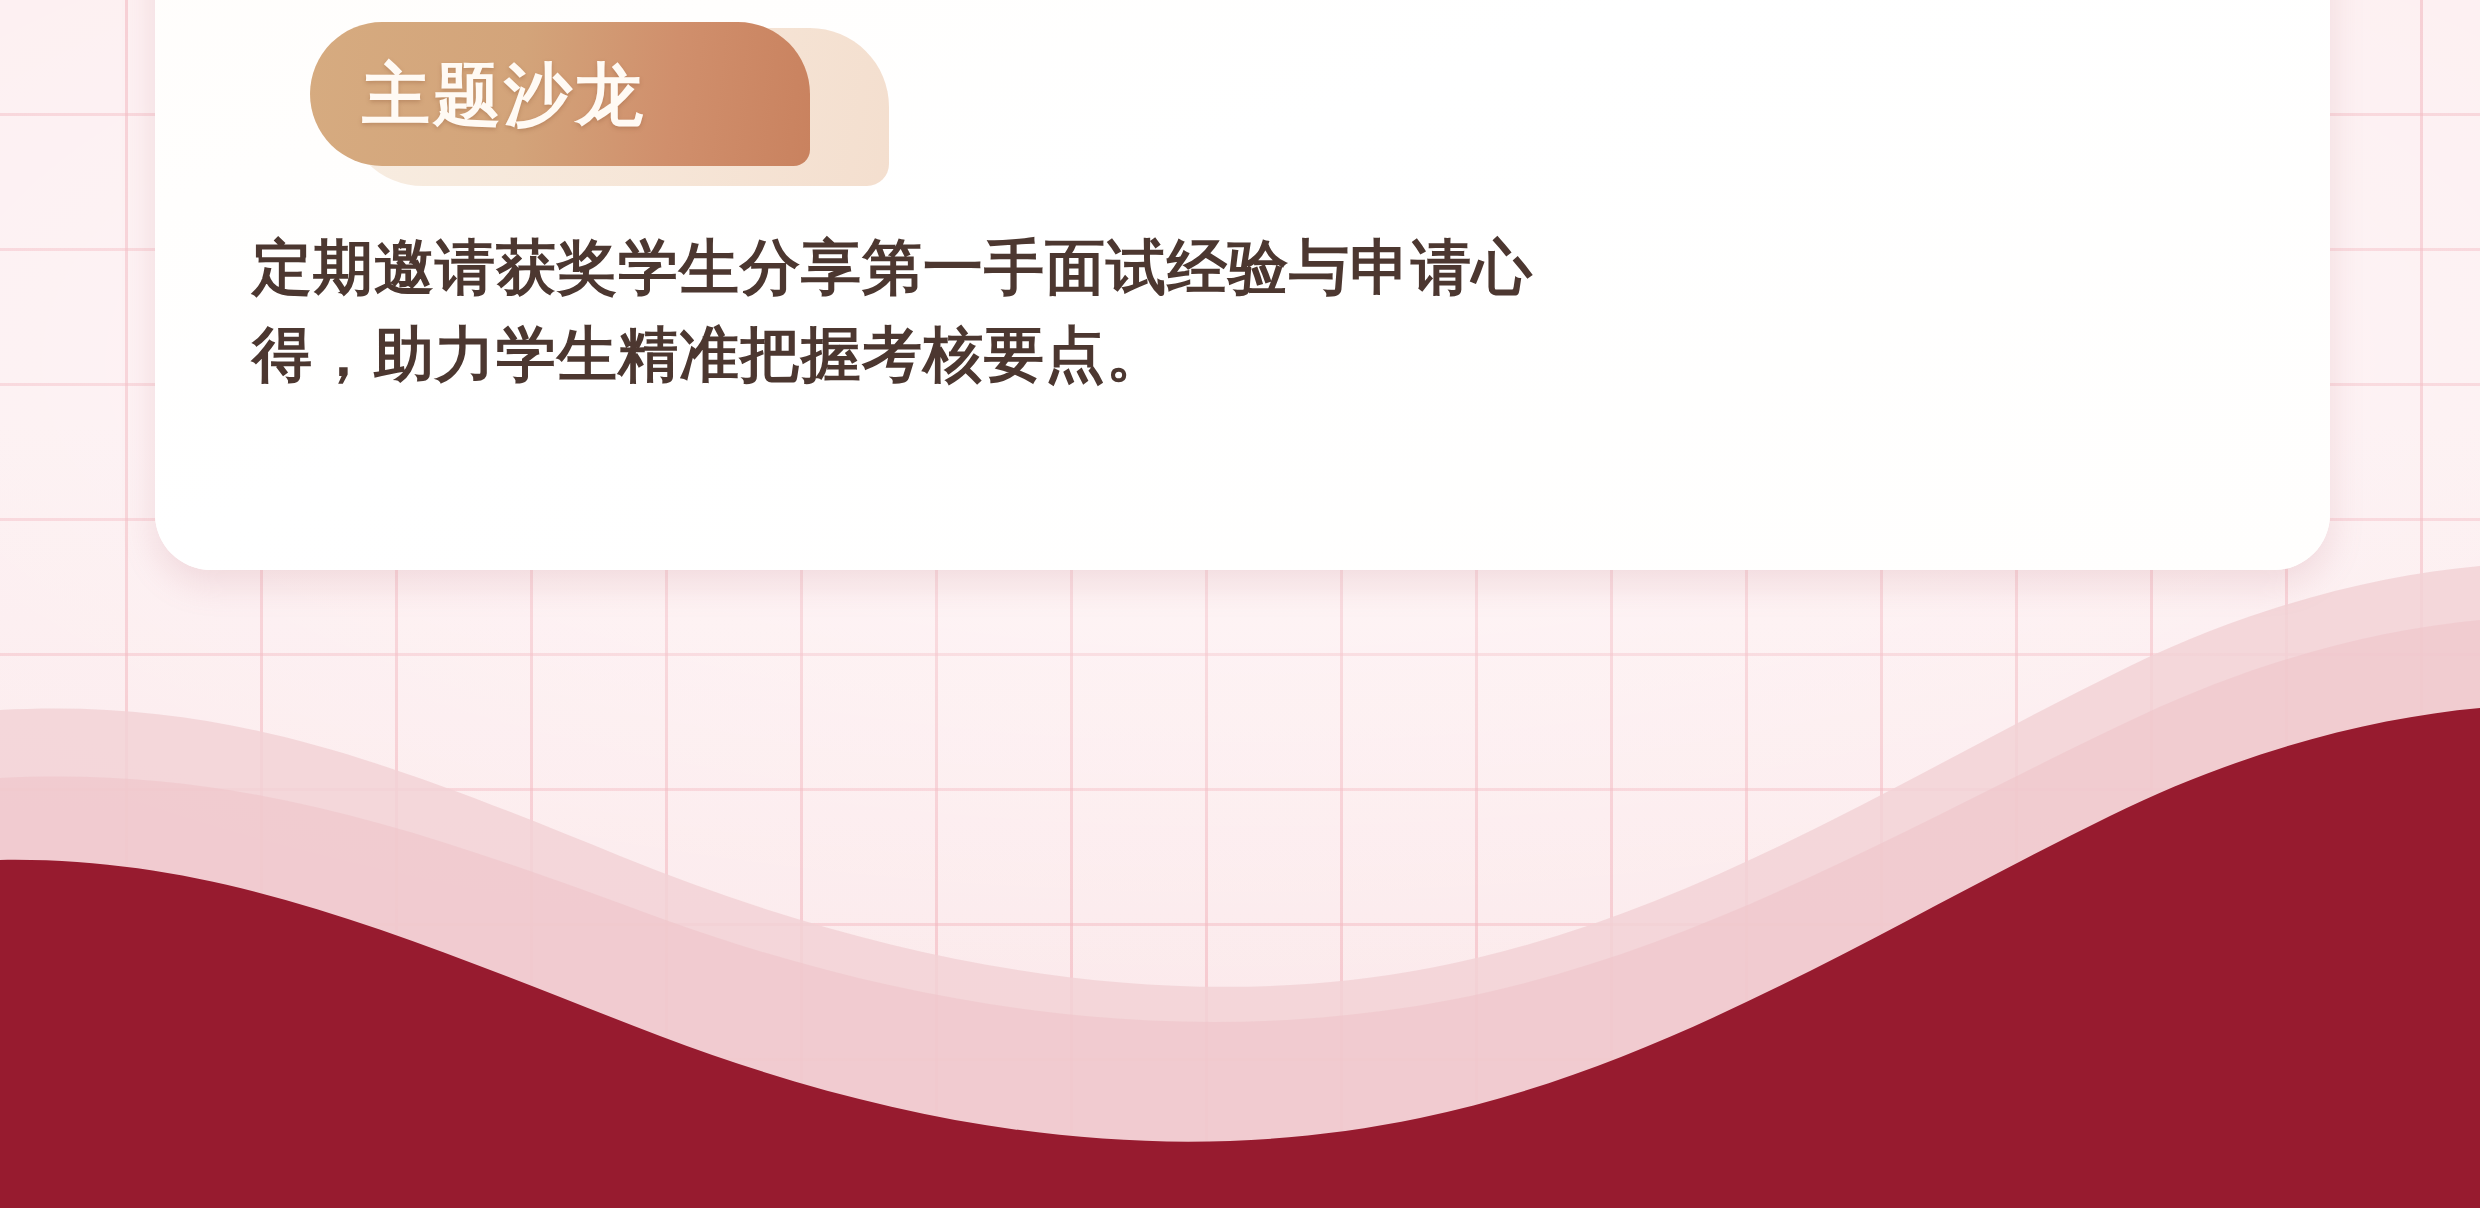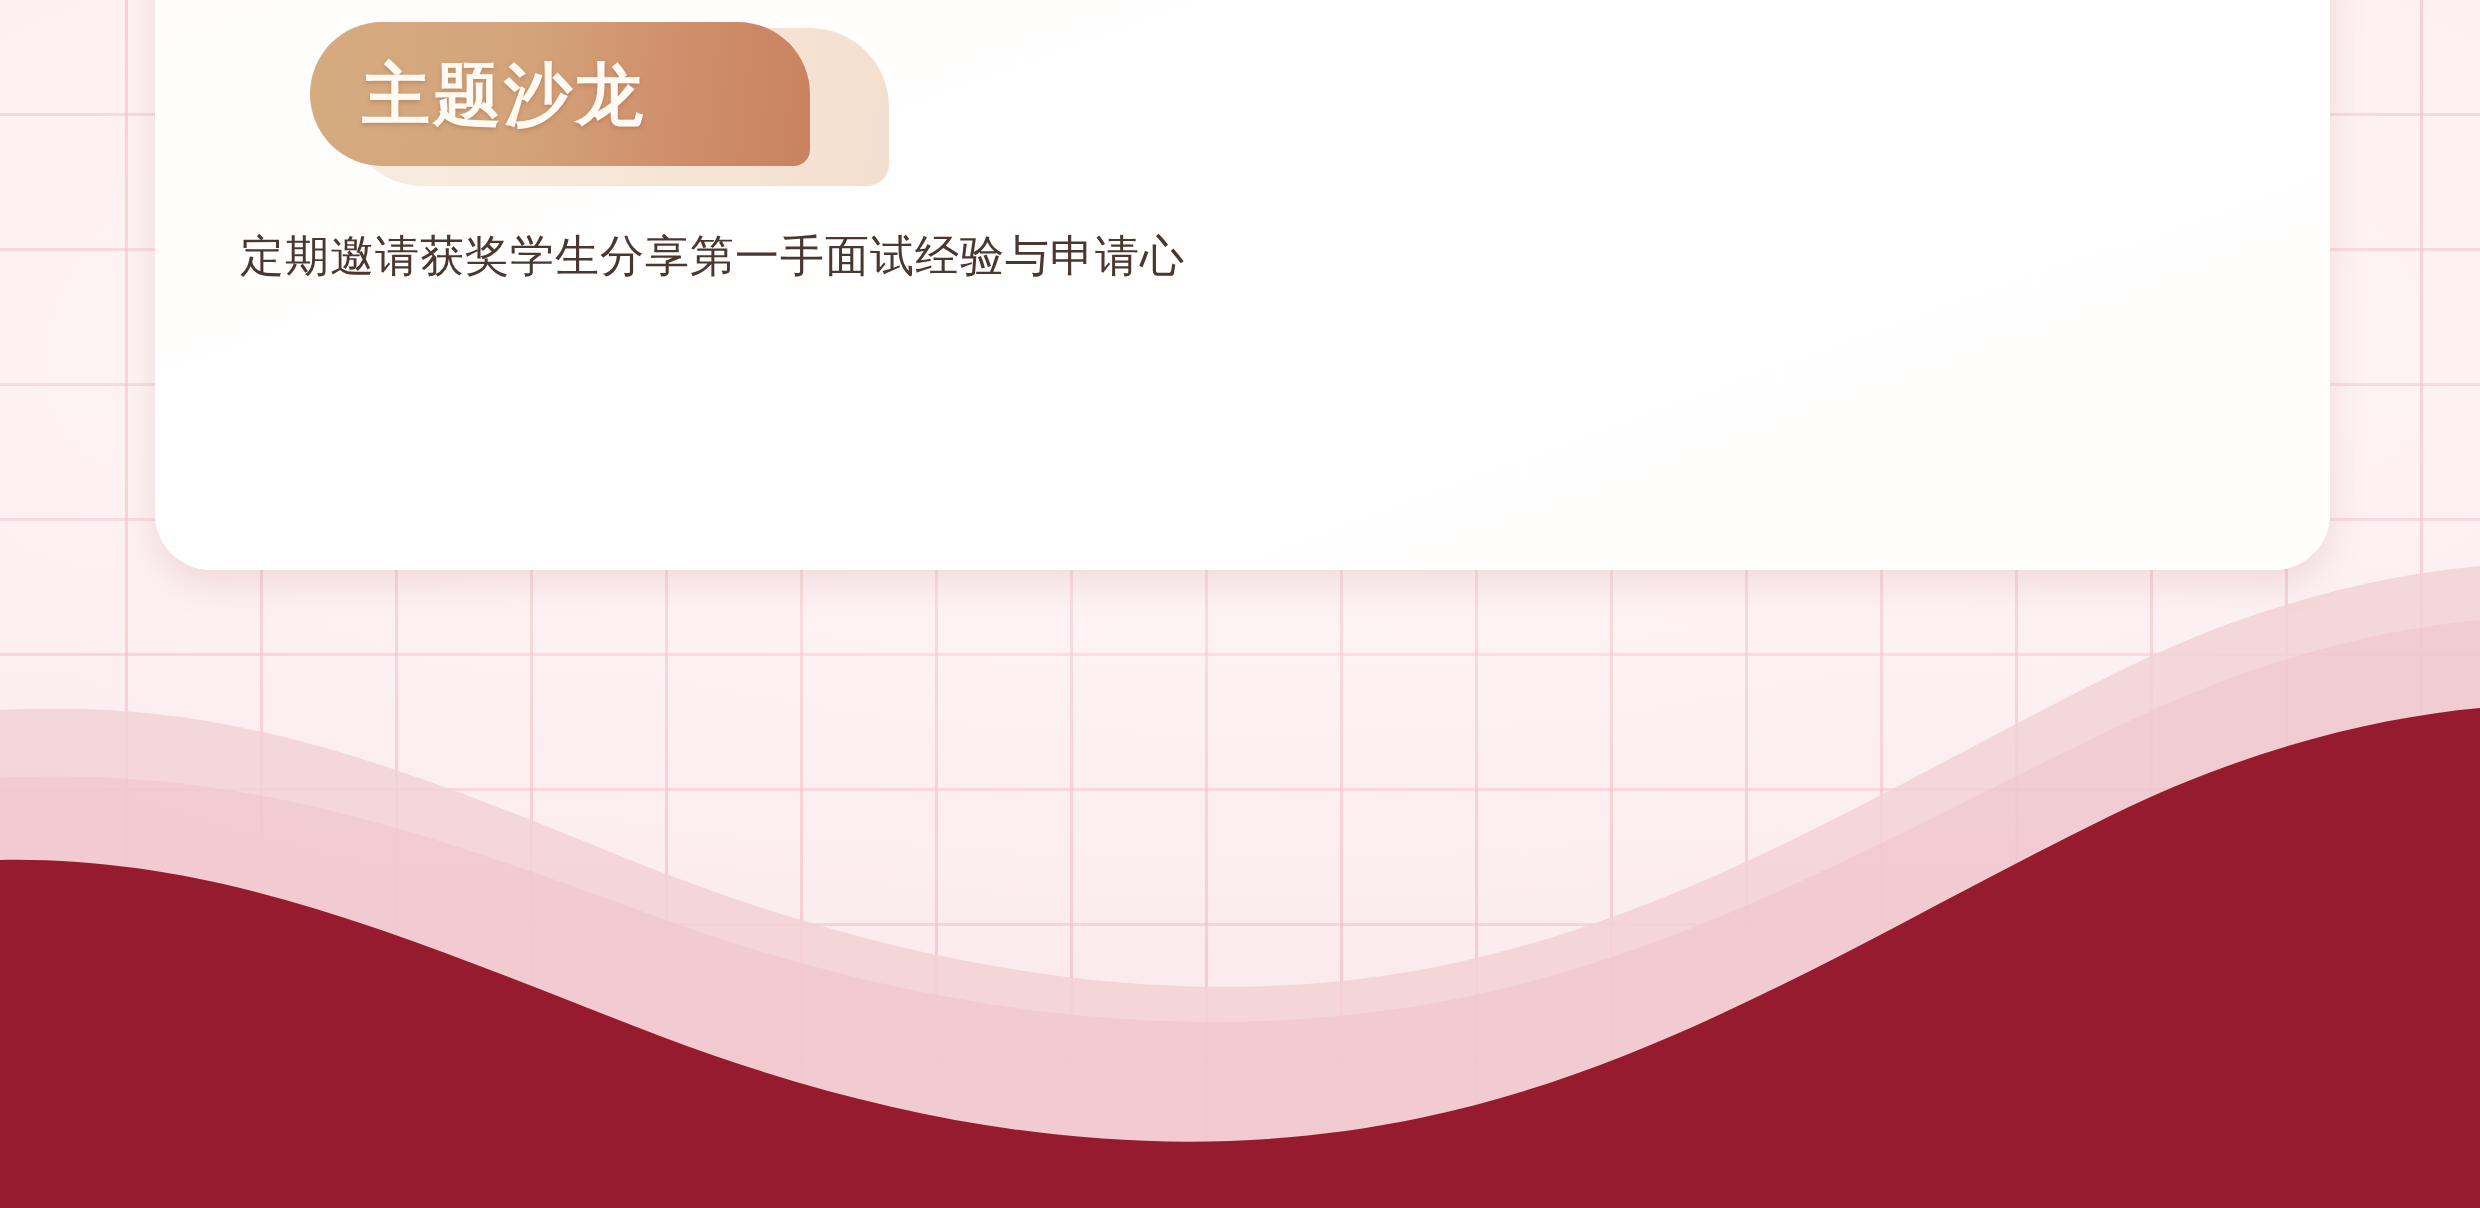--- a/index.html
+++ b/index.html
@@ -108,26 +108,26 @@
     font-weight: bold;
     letter-spacing: 3px;
     line-height: 1;
     text-shadow: 0 2px 4px rgba(140, 85, 55, 0.35);
     white-space: nowrap;
   }
 
   
   .body-text {
     position: absolute;
-    left: 240px;
+    left: 252px;
     top: 224px;
     width: 1820px;
     color: #4c3730;
-    font-size: 44px;
-    font-weight: normal;
+    font-size: 60px;
+    font-weight: bold;
     line-height: 1.45;
     letter-spacing: 1px;
   }
   .body-text .line { display: block; white-space: nowrap; }
 
   
   .edge-fade-top {
     position: absolute;
     left: 0; top: 0; width: 2480px; height: 8px;
     background: #ffffff;
@@ -160,16 +160,17 @@
 
   <div class="badge-wrap">
     <div class="badge-shadow"></div>
     <div class="badge">
       <span class="badge-text">主题沙龙</span>
     </div>
   </div>
 
   <div class="body-text">
     <span class="line">定期邀请获奖学生分享第一手面试经验与申请心</span>
+    <span class="line">得，助力学生精准把握考核要点。</span>
   </div>
 
   <div class="edge-fade-top"></div>
 </div>
 
 </body></html>

